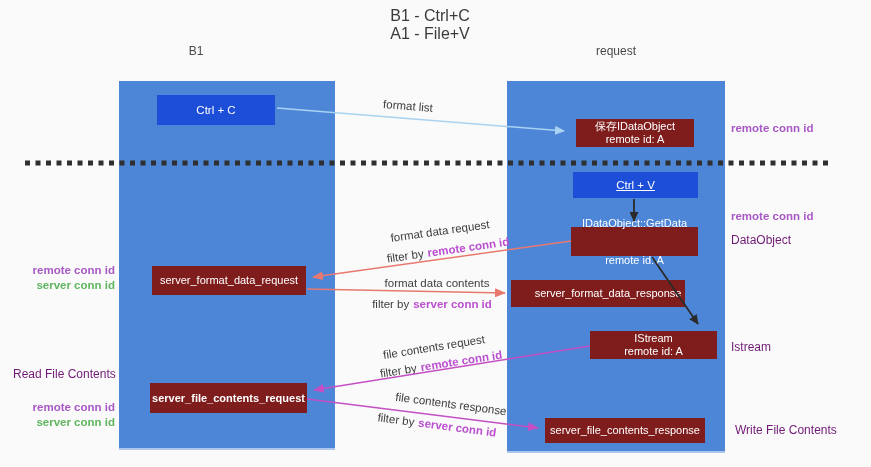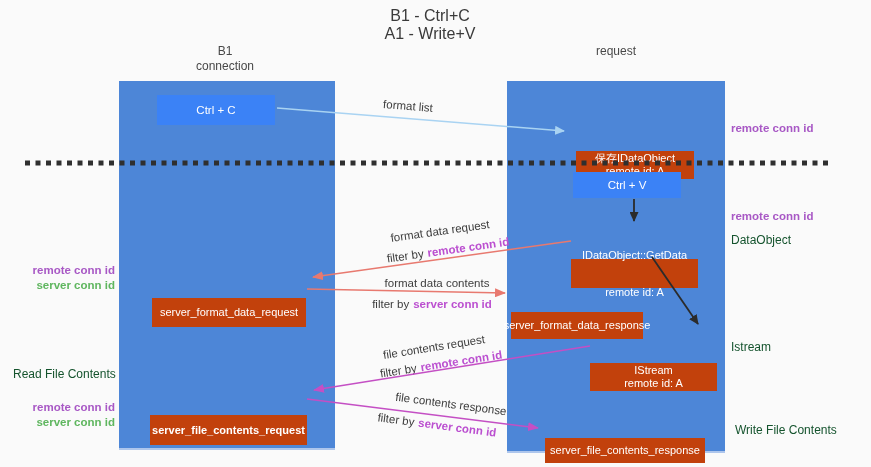--- a/index.html
+++ b/index.html
@@ -15,86 +15,85 @@
 
   .title {
     position:absolute; left:330px; top:7px; width:200px;
     text-align:center; font-size:16px; line-height:18px; color:#3a3a3a;
   }
 
   .col-header {
     position:absolute; top:44px; width:140px;
     text-align:center; font-size:12px; line-height:15px; color:#484848;
   }
-  .col-header.left  { left:155px; }
+  .col-header.left  { left:126px; }
   .col-header.right { left:546px; }
 
   .column {
     position:absolute; top:81px;
     background:#4d86d7;
     border-bottom:2px solid #aec6ec;
   }
   .column.left  { left:119px; width:216px; height:367px; }
   .column.right { left:507px; width:218px; height:370px; }
 
   .node {
     position:absolute;
     display:flex; flex-direction:column;
     align-items:center; justify-content:center;
     color:#ffffff; font-size:11px; line-height:13px;
     text-align:center; white-space:nowrap;
   }
-  .node.green  { background:#3b82f6; font-size:11.5px; }
-  .node.orange { background:#c2410c;margin-top:32px; }
+  .node.green  { background:#1d4ed8; font-size:11.5px; }
+  .node.orange { background:#7f1d1d; }
 
   .ctrl-c    { left:157px; top:95px;  width:118px; height:30px; }
-  .ctrl-v    { left:573px; top:172px; width:108px; height:26px; }
+  .ctrl-v    { left:573px; top:172px; width:125px; height:26px;text-decoration:underline; }
   .save-do   { left:576px; top:119px; width:118px; height:28px; }
   .getdata   { left:571px; top:227px; width:127px; height:29px;gap:24px; }
   .fmt-req   { left:152px; top:266px; width:154px; height:29px; }
-  .fmt-resp  { left:511px; top:280px; width:132px; height:27px; }
+  .fmt-resp  { left:511px; top:280px; width:154px; height:27px;padding-left:20px; }
   .istream-b { left:590px; top:331px; width:127px; height:28px; }
   .file-req  { left:150px; top:383px; width:157px; height:30px;font-weight:bold; }
-  .file-resp { left:545px; top:406px; width:160px; height:25px; }
+  .file-resp { left:545px; top:418px; width:160px; height:25px; }
 
   .mid-label {
     position:absolute;
     font-size:11.5px; color:#3d3d3d; white-space:nowrap;
     transform:translate(-50%,-50%) rotate(var(--rot,0deg));
   }
   .mid-label .fb { margin-right:4px; }
   .mid-label b.remote { color:#bb4fd0; }
   .mid-label b.server { color:#bb4fd0; }
 
   .side-label {
     position:absolute; font-size:11.5px; white-space:nowrap;
   }
-  .side-label.dark   { color:#14532d; font-size:12px; }
+  .side-label.dark   { color:#701a75; font-size:12px; }
   .side-label.purple { color:#a858c5; font-weight:bold; }
   .side-label.green  { color:#5fb65f; font-weight:bold; }
   .side-left { left:13px; width:102px; text-align:right; }
 
   svg.arrows {
     position:absolute; left:0; top:0;
     pointer-events:none; z-index:10;
   }
 </style>
 </head>
 <body>
 
 <div class="canvas">
 
   <div class="title">
     <div>B1 - Ctrl+C</div>
-    <div>A1 - Write+V</div>
+    <div>A1 - File+V</div>
   </div>
 
   <div class="col-header left">
     <div>B1</div>
-    <div>connection</div>
   </div>
   <div class="col-header right">
     <div>request</div>
   </div>
 
   <div class="column left"></div>
   <div class="column right"></div>
 
   <div class="node green ctrl-c">
     <span>Ctrl + C</span>

